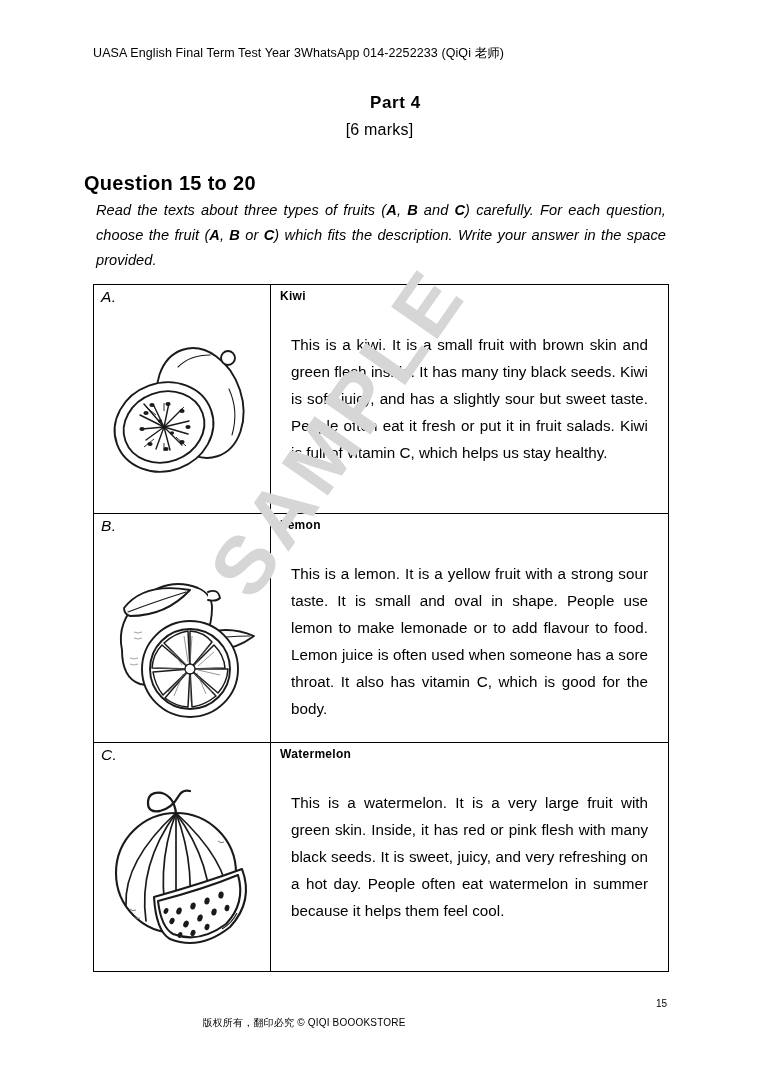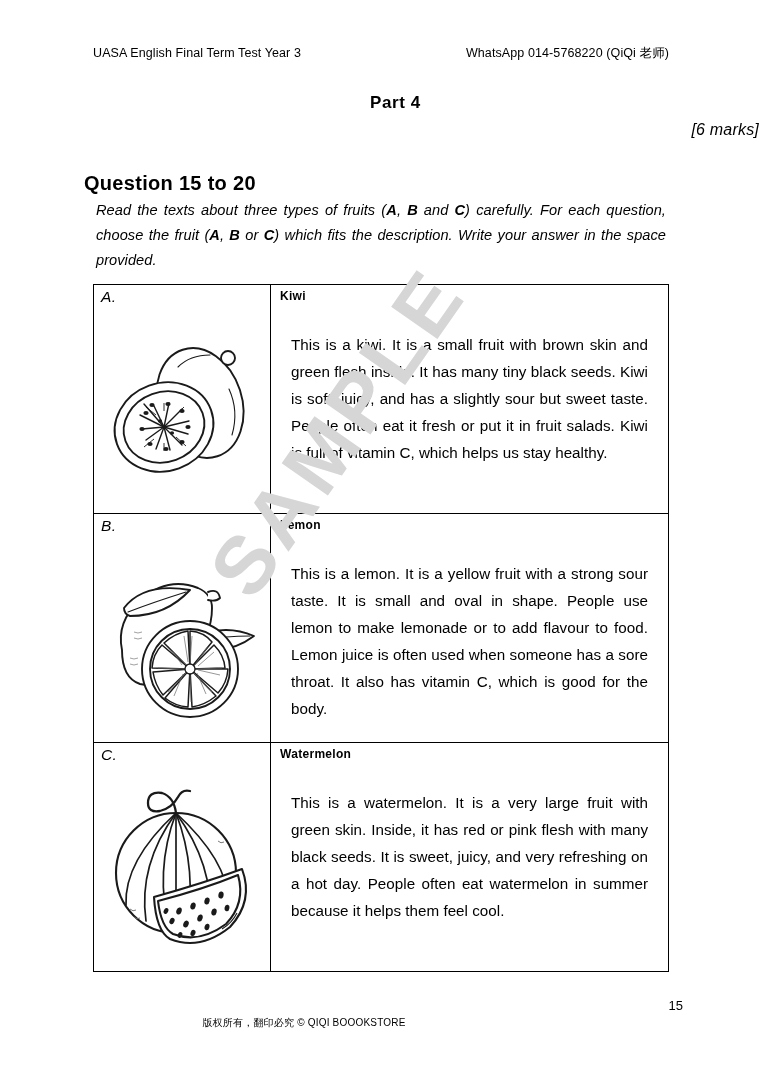--- a/index.html
+++ b/index.html
@@ -19,21 +19,20 @@
     overflow: hidden;
   }
 
   
   .page-header {
     position: absolute;
     left: 93px;
     top: 45px;
     width: 578px;
     display: flex;
-    justify-content: space-between;
     align-items: baseline;
     font-size: 12.5px;
     letter-spacing: 0.1px;
     color: #000;
   }
   .page-header .hdr-right { padding-right: 2px; }
 
   
   .part-title {
     position: absolute;
@@ -43,23 +42,22 @@
     text-align: center;
     font-size: 17px;
     font-weight: bold;
     letter-spacing: 0.6px;
   }
   .marks-line {
     position: absolute;
     left: 0;
     top: 121px;
     width: 759px;
-    text-align: right;
+    text-align: center;
     font-size: 16px;
-    font-style: italic;
     letter-spacing: 0.2px;
   }
 
   
   .question-heading {
     position: absolute;
     left: 84px;
     top: 172px;
     font-size: 20px;
     font-weight: bold;
@@ -148,42 +146,42 @@
     transform-origin: left bottom;
     pointer-events: none;
     z-index: 5;
     white-space: nowrap;
     font-family: "Liberation Sans", sans-serif;
   }
 
   
   .page-number {
     position: absolute;
-    right: 76px;
+    right: 92px;
     top: 998px;
-    font-size: 13px;
+    font-size: 10px;
   }
   .copyright {
     position: absolute;
     left: 0;
     top: 1016px;
     width: 608px;
     text-align: center;
     font-size: 10px;
     letter-spacing: 0.2px;
   }
 </style>
 </head>
 <body>
 
 <div id="page">
 
   <div class="page-header">
     <span class="hdr-left">UASA English Final Term Test Year 3</span>
-    <span class="hdr-right">WhatsApp 014-5768220 (QiQi 老师)</span>
+    <span class="hdr-right">WhatsApp 014-2252233 (QiQi 老师)</span>
   </div>
 
   <div class="part-title">Part 4</div>
   <div class="marks-line">[6 marks]</div>
 
   <div class="question-heading">Question 15 to 20</div>
 
   <div class="instructions">
     <span>Read the texts about three types of fruits (</span><b>A</b><span>,  </span><b>B</b><span> and </span><b>C</b><span>) carefully. For each question, choose the fruit (</span><b>A</b><span>,  </span><b>B</b><span> or </span><b>C</b><span>) which fits the description. Write your answer in the space provided.</span>
   </div>

